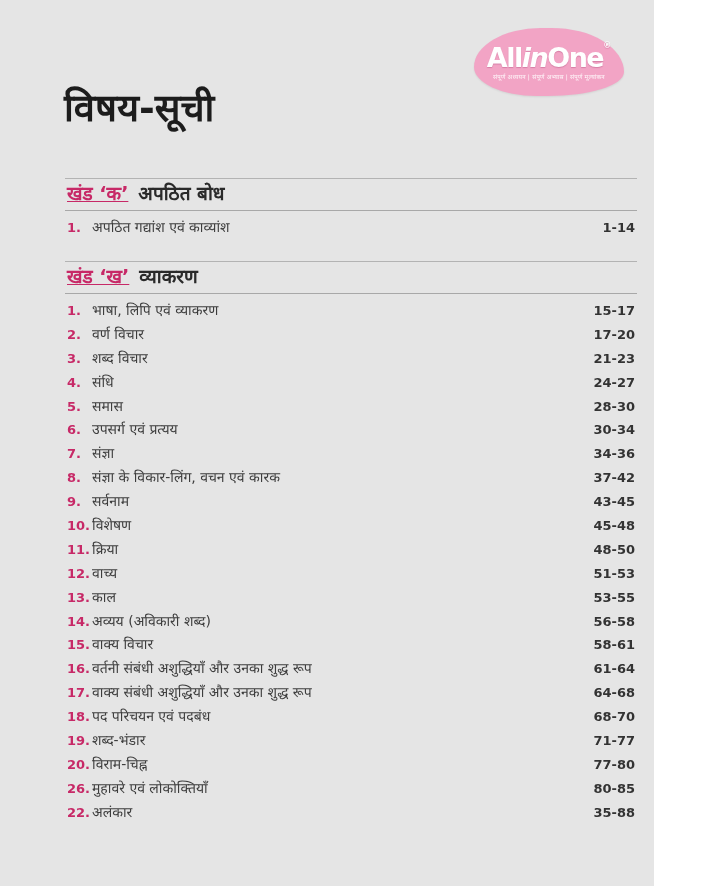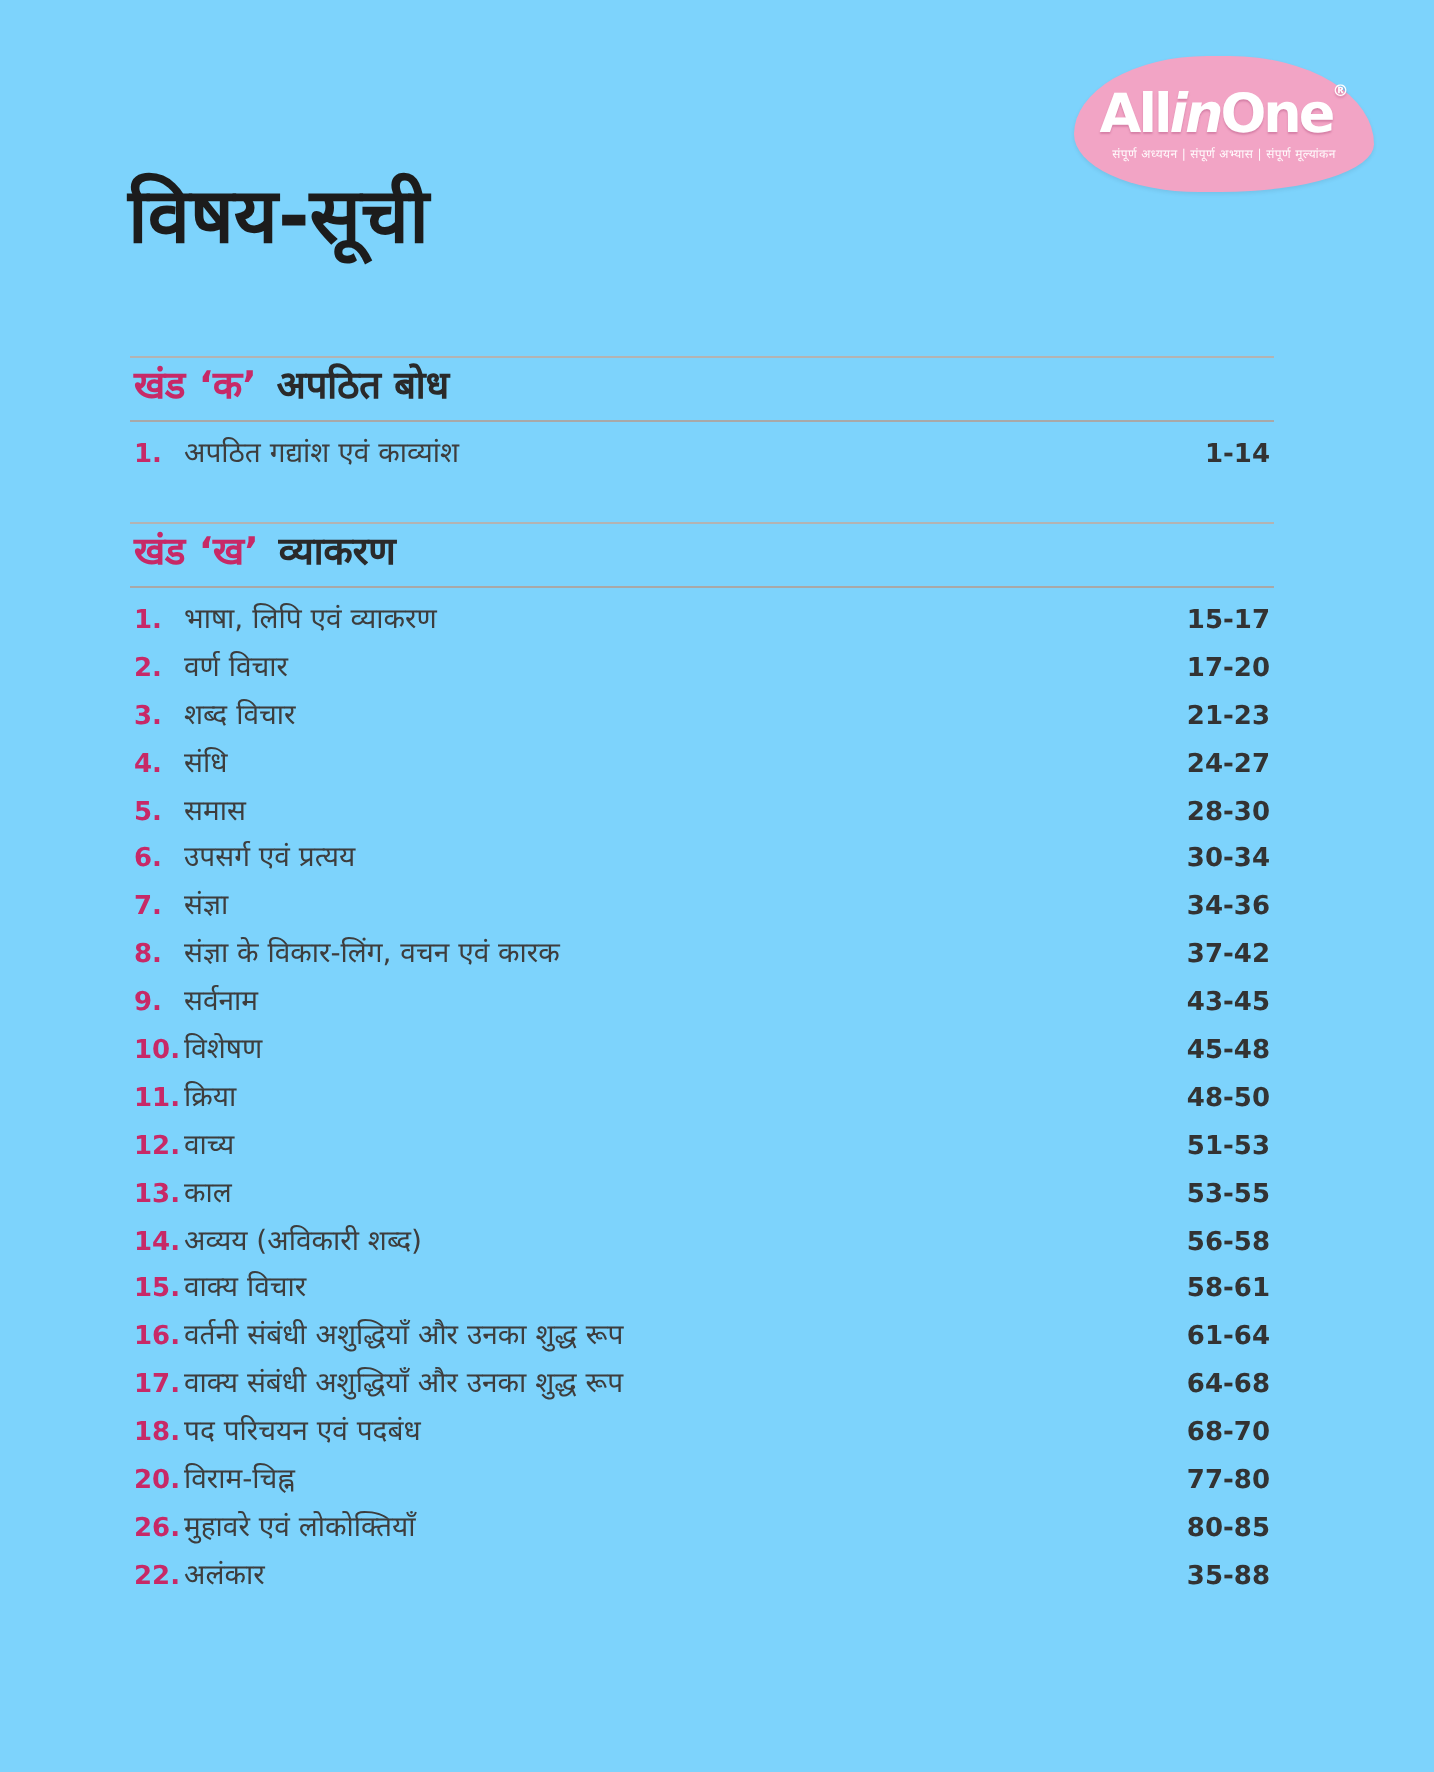--- a/index.html
+++ b/index.html
@@ -3,23 +3,23 @@
 <meta charset="utf-8">
 <style>
   html, body {
     margin: 0;
     padding: 0;
     background: #ffffff;
     font-family: "DejaVu Sans", "Liberation Sans", sans-serif;
   }
   .page {
     position: relative;
-    width: 717px;
+    width: 654px;
     height: 886px;
-    background: #7dd3fc;
+    background: #e5e5e5;
     overflow: hidden;
   }
 
   
   .logo {
     position: absolute;
     top: 28px;
     right: 30px;
     width: 150px;
     height: 68px;
@@ -80,21 +80,21 @@
   }
   .toc-section { margin-bottom: 21px; }
   .sec-header {
     border-top: 1px solid #b3b3b3;
     border-bottom: 1px solid #a8a8a8;
     padding: 4px 2px 5px 2px;
     font-size: 19px;
     font-weight: bold;
     line-height: 1.15;
   }
-  .sec-label { color: #c72967; margin-right: 10px; }
+  .sec-label { color: #c72967; margin-right: 10px; text-decoration: underline; }
   .sec-title { color: #2a2a2a; }
   .sec-items { padding-top: 5px; }
   .toc-row {
     display: flex;
     align-items: baseline;
     padding: 4.4px 2px;
     font-size: 14px;
     line-height: 1.08;
   }
   .row-num {
@@ -249,20 +249,25 @@
     <span class="row-title">वाक्य संबंधी अशुद्धियाँ और उनका शुद्ध रूप</span>
     <span class="row-pages">64-68</span>
   </div>
 
   <div class="toc-row">
     <span class="row-num">18.</span>
     <span class="row-title">पद परिचयन एवं पदबंध</span>
     <span class="row-pages">68-70</span>
   </div>
 
+  <div class="toc-row">
+    <span class="row-num">19.</span>
+    <span class="row-title">शब्द-भंडार</span>
+    <span class="row-pages">71-77</span>
+  </div>
 
   <div class="toc-row">
     <span class="row-num">20.</span>
     <span class="row-title">विराम-चिह्न</span>
     <span class="row-pages">77-80</span>
   </div>
 
   <div class="toc-row">
     <span class="row-num">26.</span>
     <span class="row-title">मुहावरे एवं लोकोक्तियाँ</span>

